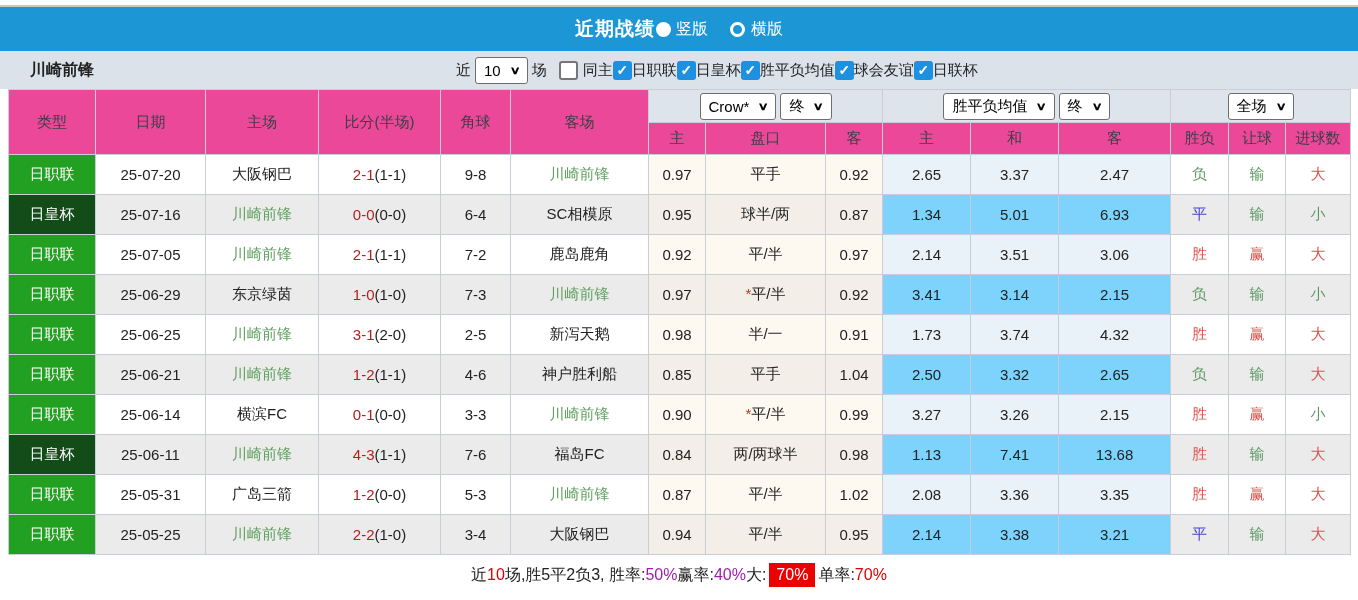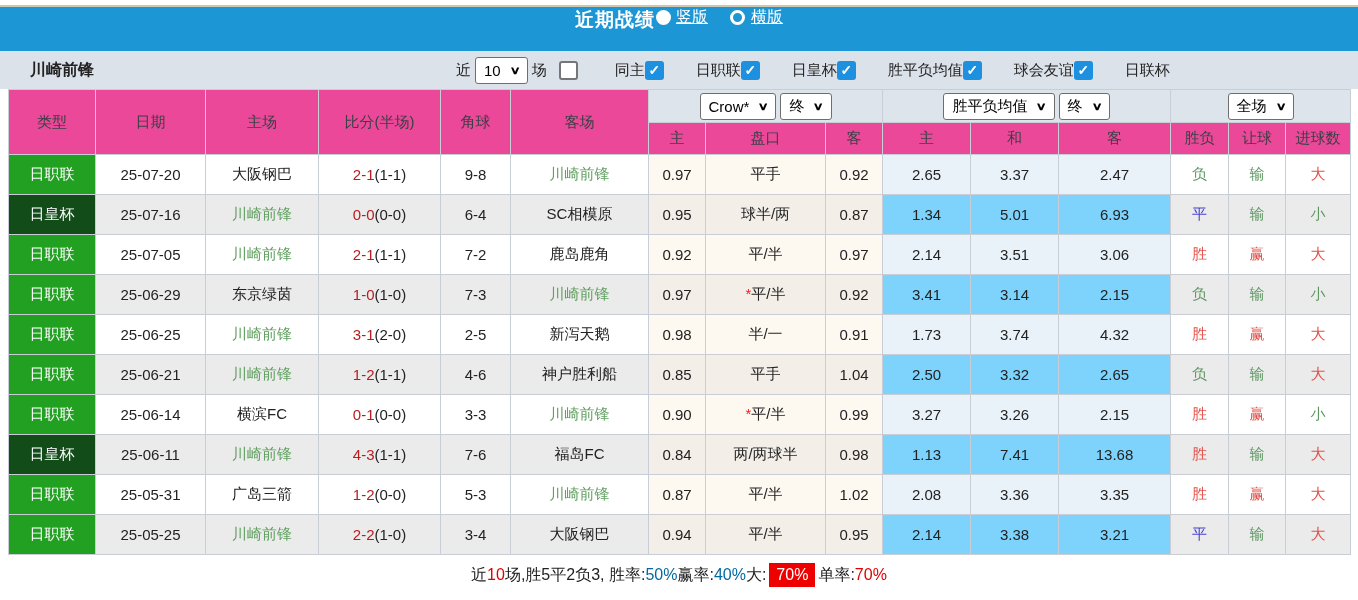--- a/index.html
+++ b/index.html
@@ -1,36 +1,36 @@
 <!DOCTYPE html>
 <html><head>
 <meta charset="utf-8">
 <style>
   * { box-sizing: border-box; margin: 0; padding: 0; }
   html,body { width:1358px; background:#fff; font-family:"Liberation Sans",sans-serif; }
   .top-strip { height:7px; border-bottom:2px solid #cfc7ae; background:#fff; }
 
   
-  .title-bar { height:44px; background:#1c96d4; display:flex; align-items:flex-start; justify-content:center; color:#fff; }
+  .title-bar { height:44px; background:#1c96d4; display:flex; align-items:center; justify-content:center; color:#fff; }
   .title-bar .title { font-size:19px; font-weight:bold; letter-spacing:1px; }
-  .radio-group { display:flex; align-items:center; font-size:16px;text-decoration:underline; }
+  .radio-group { display:flex; align-items:center; font-size:16px; }
   .radio { width:15px; height:15px; border-radius:50%; display:inline-block; }
   .radio.sel { background:#fff; margin:0 5px 0 1px; }
   .radio.unsel { background:transparent; border:3px solid #fff; margin:0 6px 0 22px; }
   .radio-label { color:#fff; }
 
   
   .filter-bar { height:38px; background:#dce2ea; position:relative; font-size:15px; color:#222; }
   .team-name { position:absolute; left:30px; top:9px; font-weight:bold; font-size:16px; }
   .filter-controls { position:absolute; left:452px; top:0; height:38px; display:flex; align-items:center; }
   .filter-controls .lbl { margin:0 4px; }
   .checkbox { width:19px; height:19px; border-radius:3px; display:inline-flex; align-items:center; justify-content:center; flex:none; }
   .checkbox.unchecked { background:#fff; border:2px solid #767676; margin-left:8px; margin-right:5px; }
   .checkbox.checked { background:#1e90e0; color:#fff; font-size:14px; font-weight:bold; }
-  .chk-item { display:flex; align-items:flex-start;gap:32px; }
+  .chk-item { display:flex; align-items:flex-start; }
 
   
   .sel-box { display:inline-flex; align-items:center; background:#fff; border:1px solid #6e6e6e; border-radius:3px; padding:2px 8px; font-size:15px; color:#000; gap:10px; height:27px; }
   .sel-box .arrow { font-size:11px; font-weight:bold; transform:scaleX(1.4); }
 
   
   table { border-collapse:collapse; table-layout:fixed; width:1342px; margin-left:8px; }
   th, td { border:1px solid #c9ced6; text-align:center; font-size:15px; font-weight:normal; color:#222; overflow:hidden; white-space:nowrap; }
   thead th { background:#ec4899; color:#3a3f46; }
   thead tr.h1 th { height:33px; }
@@ -49,21 +49,21 @@
   .star { color:#f01e1e; }
   .c-red { color:#e0524c; }
   .c-blue { color:#4a43cf; }
   .c-green { color:#5b9760; }
   .grp-cell { background:#dee4ec; }
   .grp-inner { display:flex; align-items:center; justify-content:center; gap:4px; }
 
   
   .summary { height:40px; display:flex; align-items:center; justify-content:center; font-size:16px; color:#222; }
   .summary .seg-red { color:#e00000; }
-  .summary .seg-blue { color:#0369a1; }
+  .summary .seg-blue { color:#a21caf; }
   .summary .seg-badge { background:#ee0000; color:#fff; padding:3px 7px; margin:0 3px; }
 </style>
 </head>
 <body>
 
 <div class="top-strip"></div>
 
 <div class="title-bar">
   <span class="title">近期战绩</span>
   <span class="radio-group">

